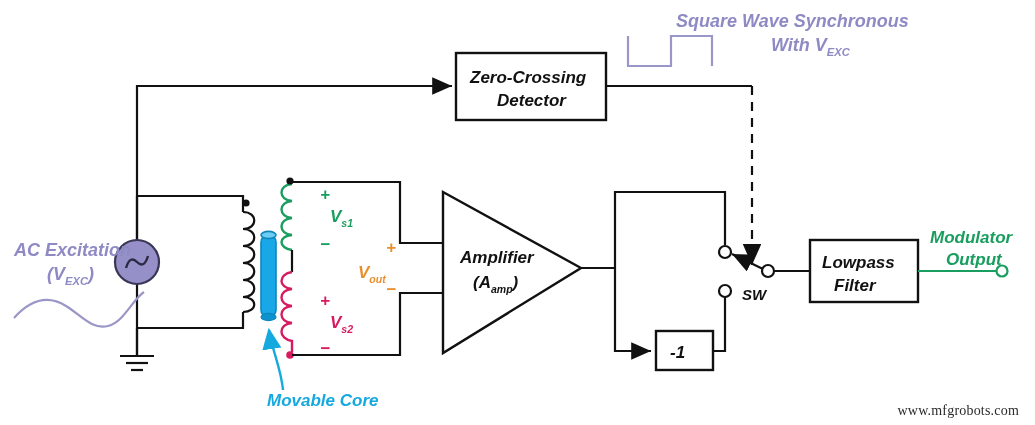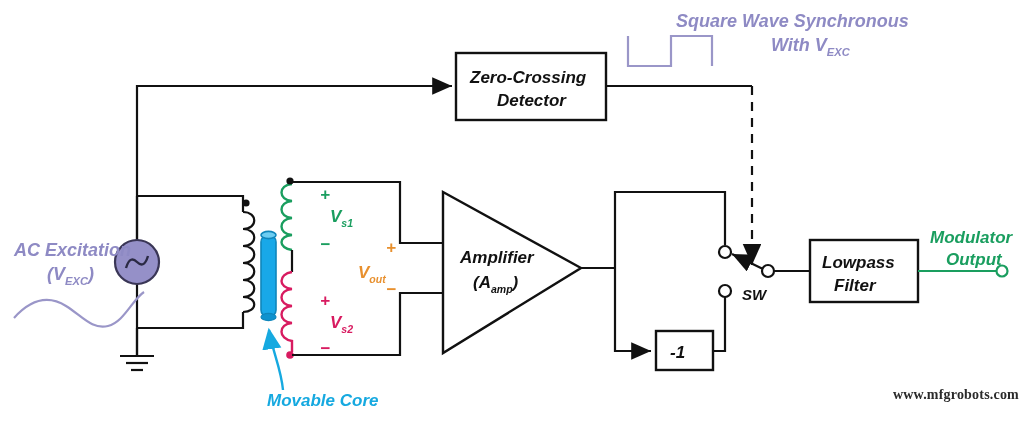--- a/index.html
+++ b/index.html
@@ -23,21 +23,21 @@
   .sq{stroke:#9a96c8;stroke-width:2.2;fill:none;}
   .sine{stroke:#9a96c8;stroke-width:2.2;fill:none;}
   .node{fill:#ffffff;stroke:#111;stroke-width:2.2;}
   .dot{fill:#111;}
   .dotm{fill:#d81b60;}
   .src{fill:#9590c8;stroke:#3a3656;stroke-width:2.2;}
   .srcwave{stroke:#2b2a44;stroke-width:2.4;fill:none;}
   .core-body{fill:#18a8e8;stroke:#0f86bb;stroke-width:1.6;}
   .core-top{fill:#6dcdf2;stroke:#0f86bb;stroke-width:1.6;}
   .arrow-cyan{stroke:#16a9e0;stroke-width:2.4;fill:none;}
-  .watermark{position:absolute;right:16px;bottom:22px;font-family:"Liberation Serif",serif;font-size:14px;color:#2b2b2b;letter-spacing:.2px;font-weight:bold;}
+  .watermark{position:absolute;right:16px;bottom:6px;font-family:"Liberation Serif",serif;font-size:14px;color:#2b2b2b;letter-spacing:.2px;}
 </style>
 </head>
 <body>
 
 <div id="diagram-root">
 
 <svg id="schematic" viewBox="0 0 1035 425" xmlns="http://www.w3.org/2000/svg">
 
   <defs>
     <marker id="arrowblk" markerWidth="10" markerHeight="10" refX="9" refY="4" orient="auto">

